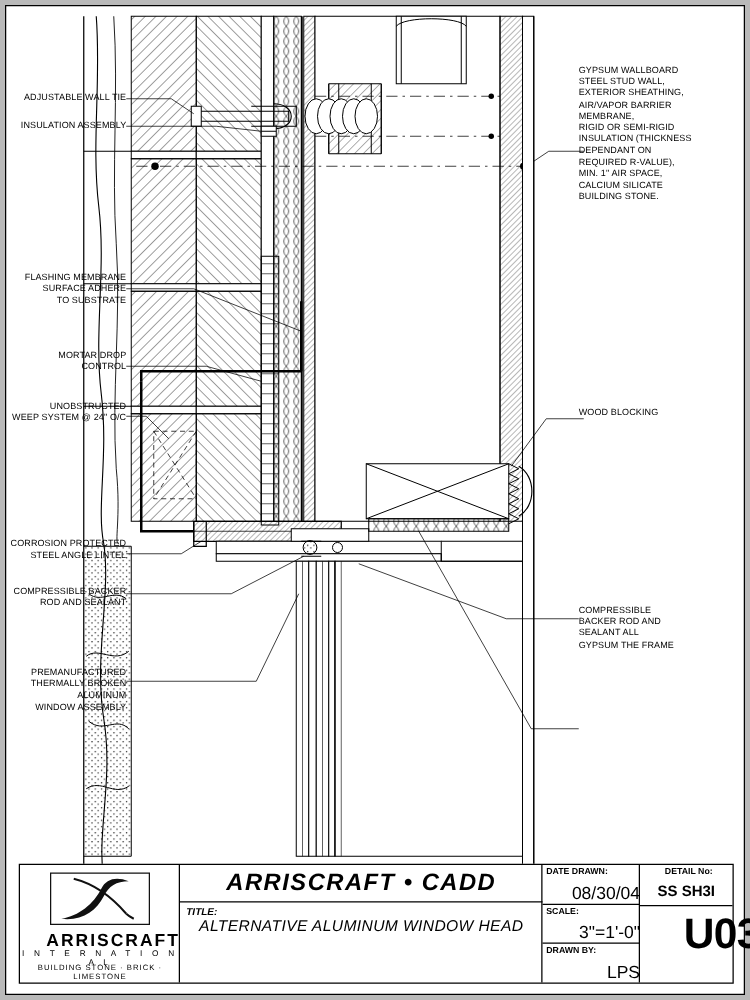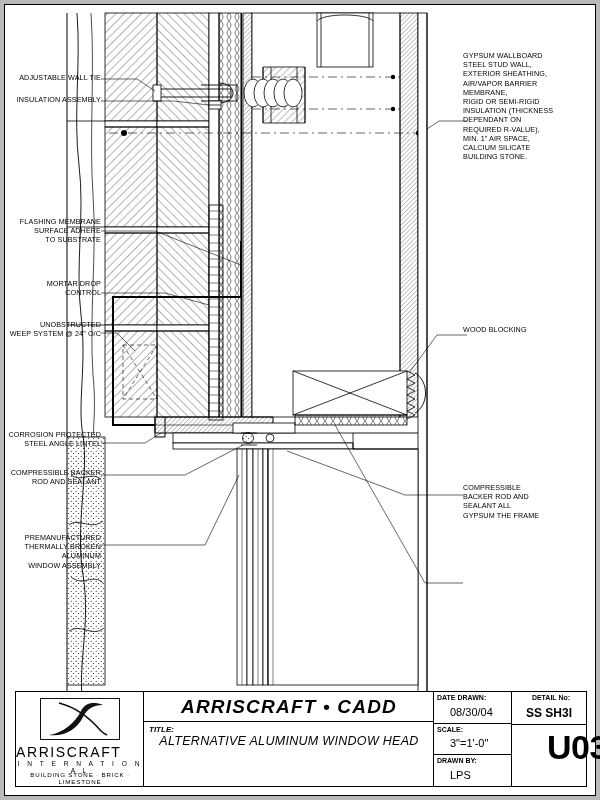--- a/index.html
+++ b/index.html
@@ -25,22 +25,22 @@
     border:1px solid #000;box-sizing:border-box;background:#fff;
   }
   .tbcell{position:absolute;box-sizing:border-box;}
   #logo-cell{left:0;top:0;width:128px;height:94px;border-right:1px solid #000;}
   #logo-mark{
     position:absolute;left:24px;top:6px;width:80px;height:42px;
     border:1.4px solid #111;box-sizing:border-box;background:#fff;
   }
   #logo-swoosh{position:absolute;left:0;top:0;}
   #logo-name{
-    position:absolute;left:0;top:52px;width:128px;text-align:left;
-    font-size:14px;font-weight:normal;letter-spacing:1.6px;
+    position:absolute;left:0;top:52px;width:128px;text-align:right;
+    font-size:14px;font-weight:bold;letter-spacing:1.6px;
   }
   #logo-sub1{
     position:absolute;left:0;top:68px;width:128px;text-align:center;
     font-size:6.6px;letter-spacing:3.0px;
   }
   #logo-sub2{
     position:absolute;left:0;top:79px;width:128px;text-align:center;
     font-size:6.2px;letter-spacing:0.8px;
   }
   #mid-cell{left:128px;top:0;width:290px;height:94px;border-right:1px solid #000;font-style:italic;}
@@ -49,21 +49,21 @@
     font-size:19px;font-weight:bold;letter-spacing:1.2px;
   }
   #brand-rule{position:absolute;left:0;top:29px;width:290px;height:1px;background:#000;}
   #title-key{position:absolute;left:5px;top:33px;font-size:8px;font-weight:bold;}
   #title-text{
     position:absolute;left:0;top:40px;width:290px;text-align:center;
     font-size:12.5px;line-height:19px;letter-spacing:0.3px;
   }
   #data-cell{left:418px;top:0;width:78px;height:94px;border-right:1px solid #000;}
   .dkey{position:absolute;left:3px;top:2px;font-size:7px;font-weight:bold;}
-  .dval{position:absolute;left:16px;width:78px;text-align:left;font-size:11px;}
+  .dval{position:absolute;left:0;width:78px;text-align:right;font-size:14px;}
   #rule-a{position:absolute;left:0;top:31px;width:78px;height:1px;background:#000;}
   #rule-b{position:absolute;left:0;top:62px;width:78px;height:1px;background:#000;}
   #det-cell{left:496px;top:0;width:74px;height:94px;}
   #det-key{position:absolute;left:4px;top:2px;width:70px;text-align:center;font-size:7px;font-weight:bold;}
   #det-no{position:absolute;left:0;top:14px;width:74px;text-align:center;font-size:12px;font-weight:bold;}
   #det-rule{position:absolute;left:0;top:32px;width:74px;height:1px;background:#000;}
   #det-big{
     position:absolute;left:0;top:36px;width:74px;text-align:center;
     font-size:34px;font-weight:bold;letter-spacing:-0.5px;margin-left:35px;
   }

